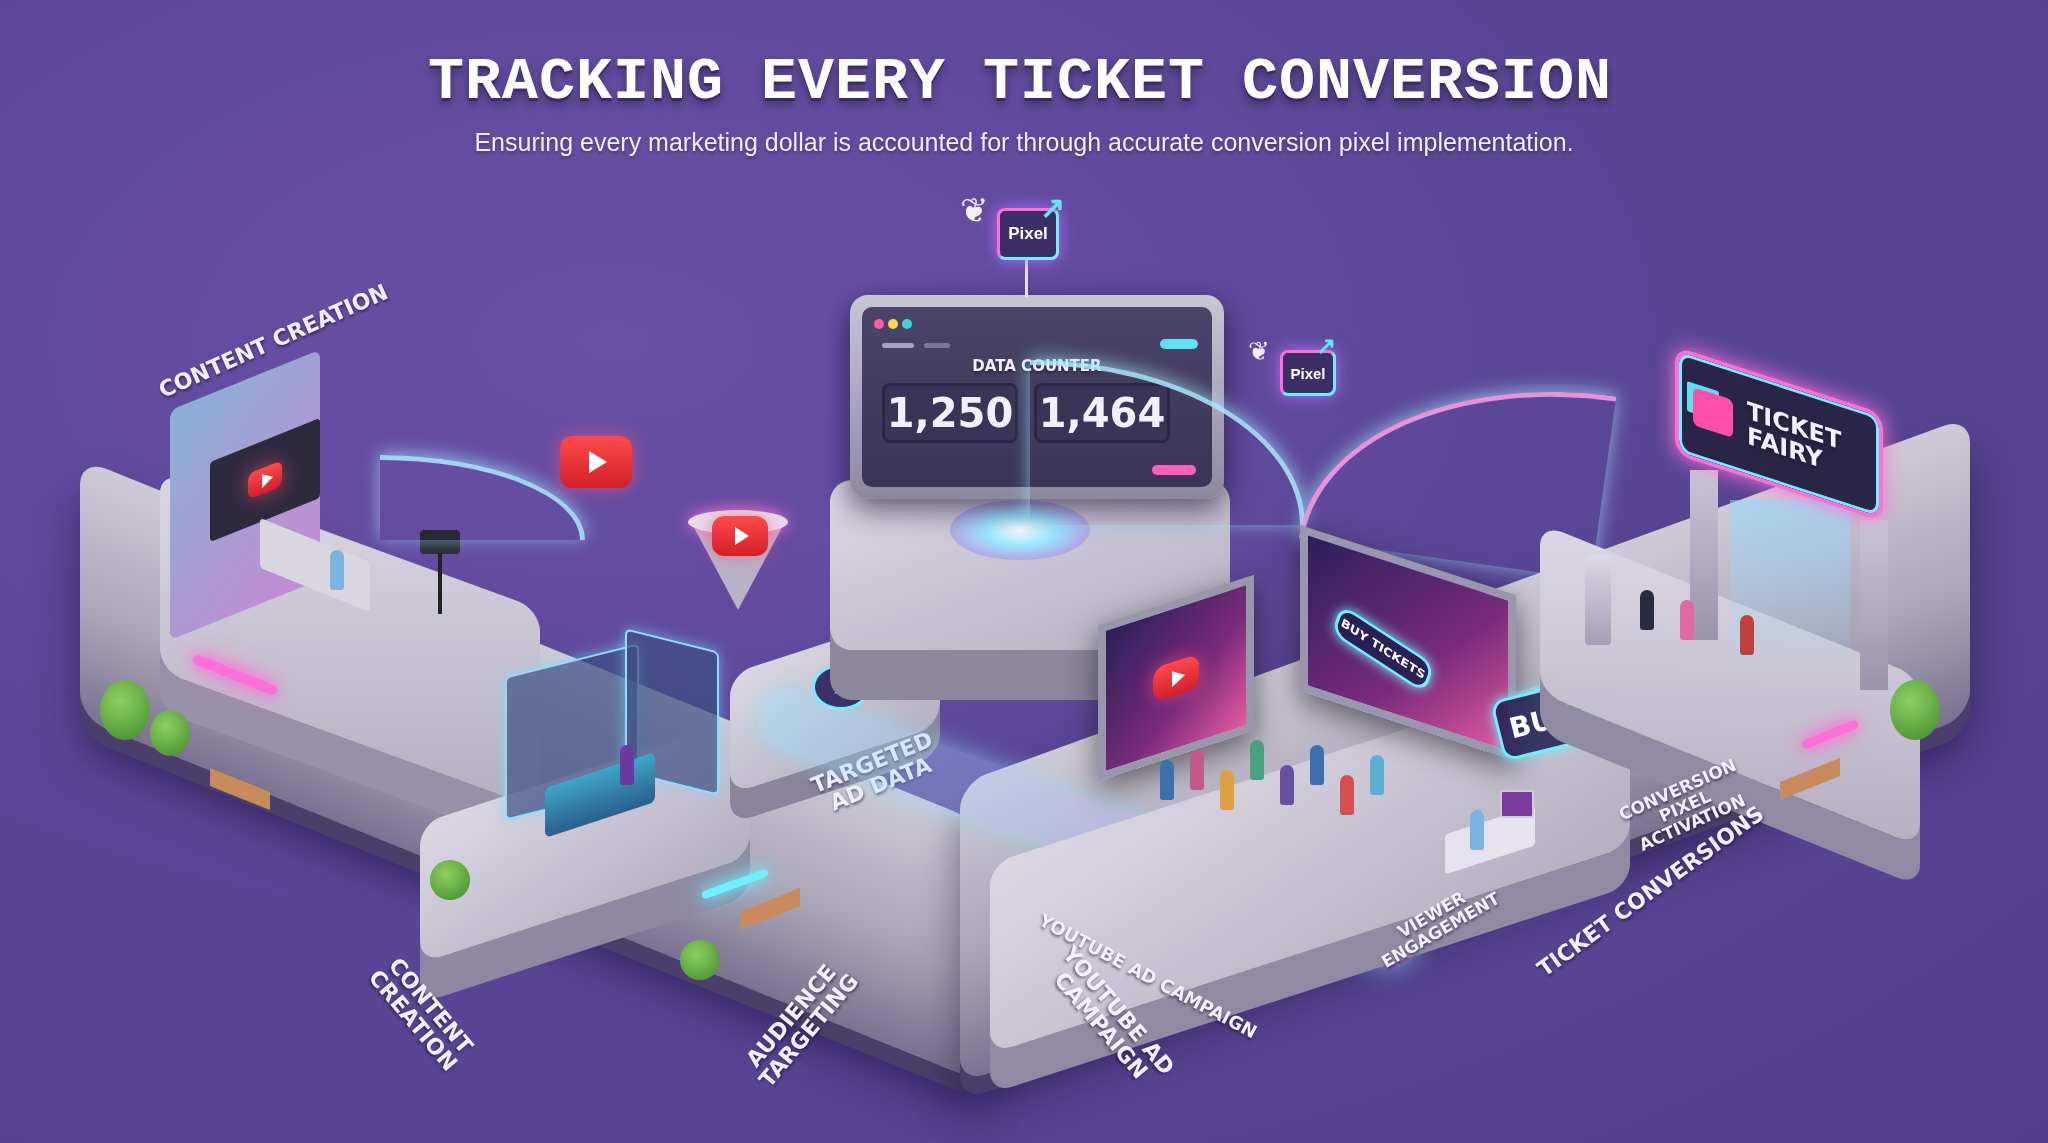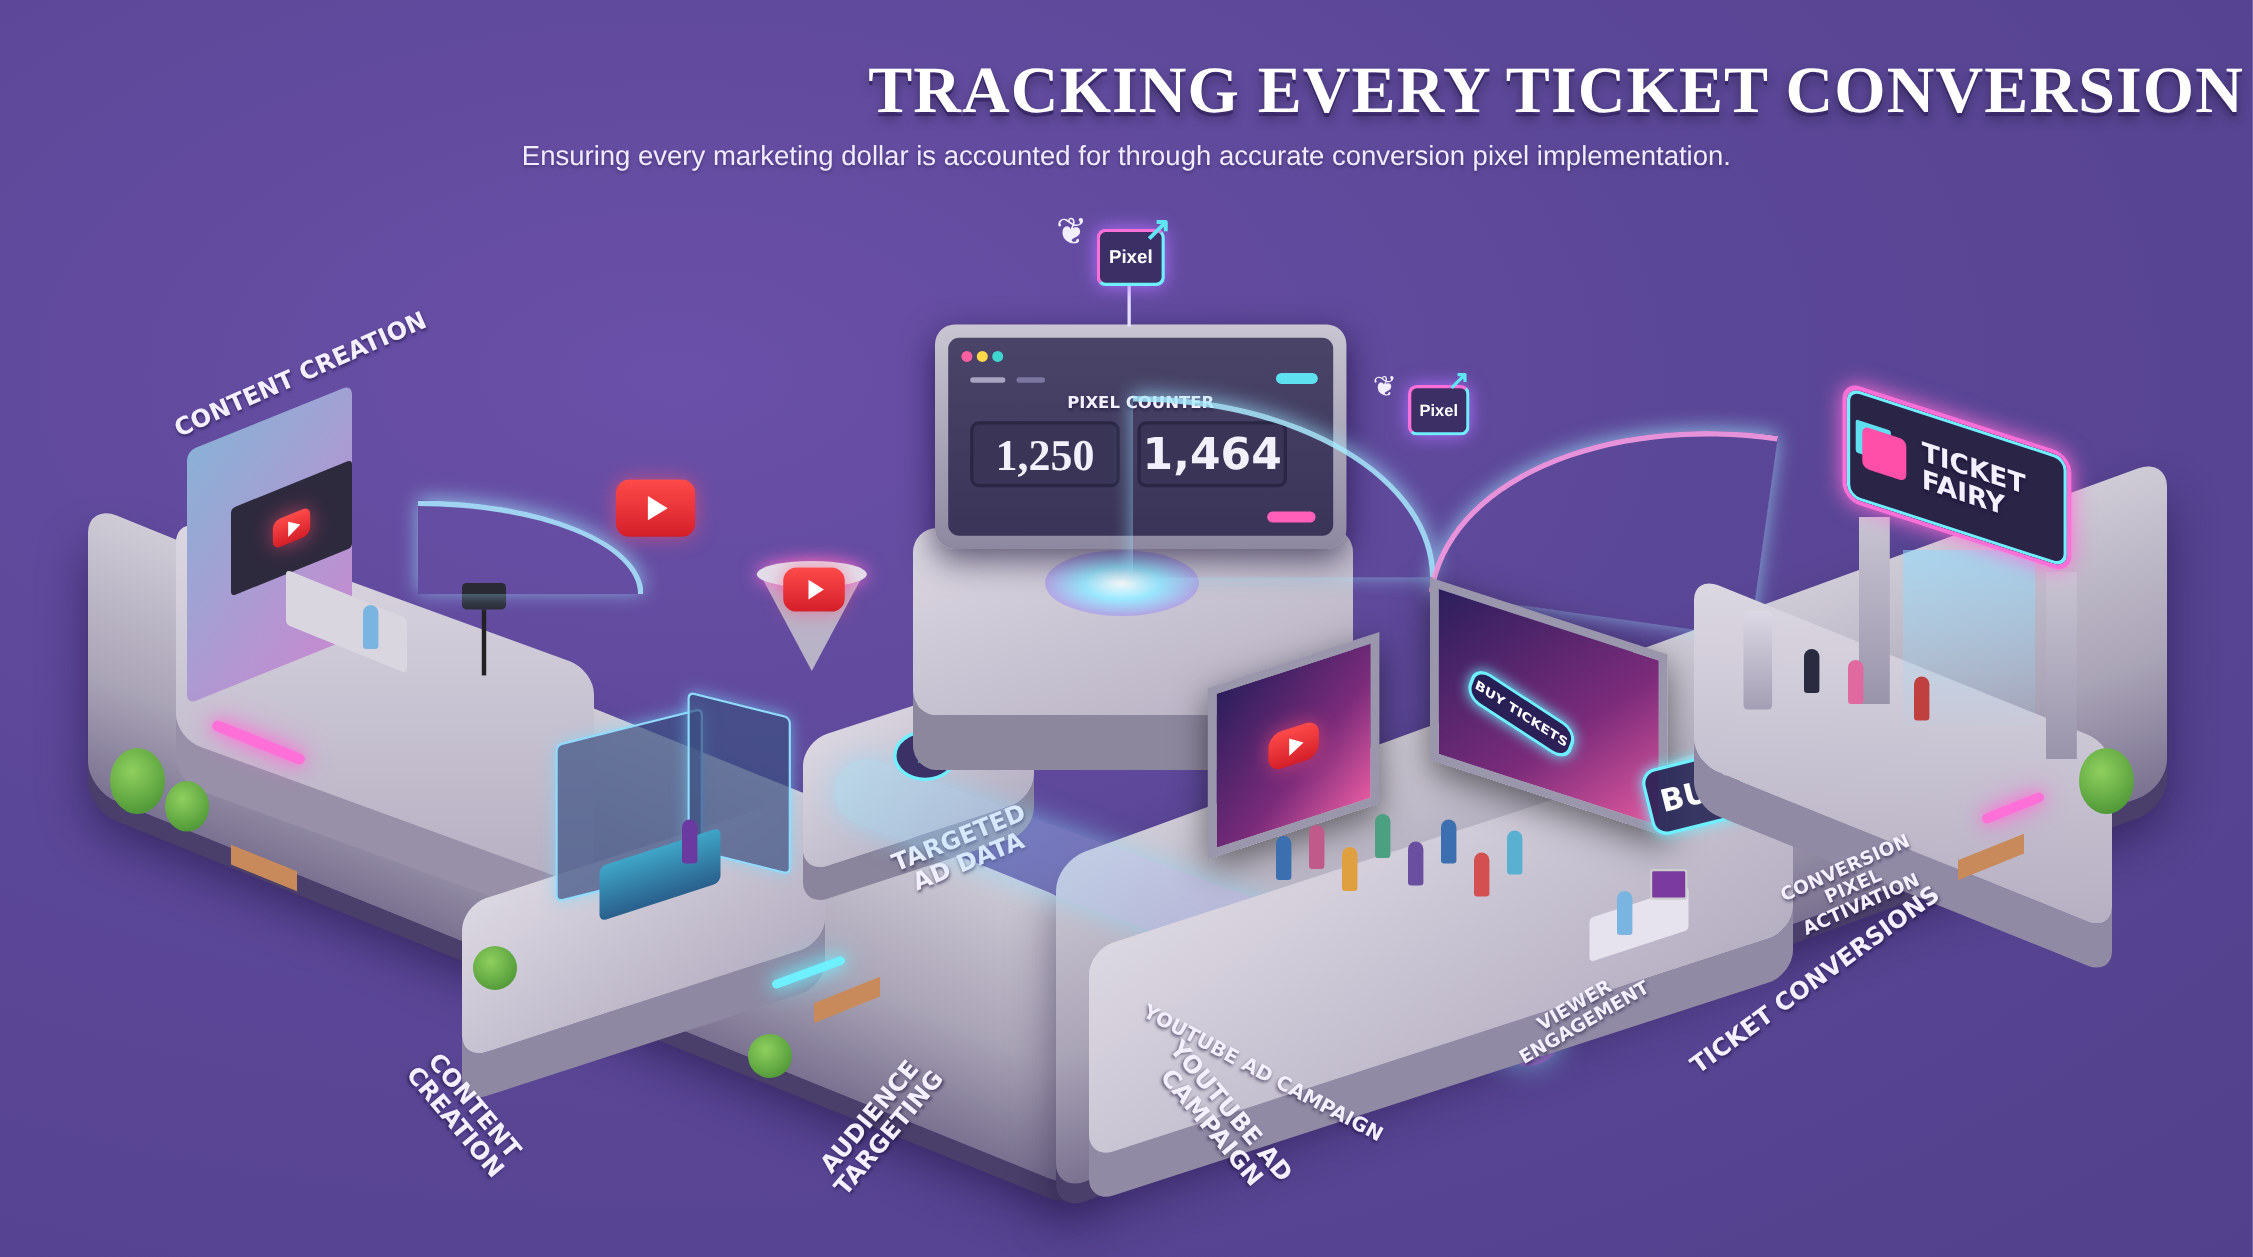--- a/index.html
+++ b/index.html
@@ -1,20 +1,20 @@
 <!DOCTYPE html>
 <html><head>
 <meta charset="utf-8">
 <style>
   html,body{margin:0;padding:0;}
   body{width:2048px;height:1143px;overflow:hidden;position:relative;
     background:radial-gradient(ellipse at 30% 30%,#6a50a8 0%,#5b4797 45%,#52408c 100%);
     font-family:"Liberation Sans",sans-serif;color:#fff;}
   .abs{position:absolute;}
-  .title{left:0;width:2040px;top:48px;text-align:right;font-family:Liberation Serif, serif;font-weight:bold;font-size:60px;letter-spacing:1px;
+  .title{left:0;width:2040px;top:48px;text-align:center;font-family:Liberation Mono, monospace;font-weight:bold;font-size:60px;letter-spacing:1px;
     text-shadow:0 3px 0 #3a2a6a,0 6px 10px rgba(0,0,0,.35);}
   .subtitle{left:0;width:2048px;top:128px;text-align:center;font-size:25px;color:#f1ecff;text-shadow:0 2px 3px rgba(0,0,0,.3);}
   .lbl{font-family:"DejaVu Sans",sans-serif;font-weight:bold;color:#f4f0ff;text-shadow:0 2px 3px rgba(20,10,50,.6);white-space:nowrap;line-height:1.05;text-align:center;}
   
   .plat{background:linear-gradient(180deg,#cfcbd6 0%,#a9a3b6 60%,#7a7290 100%);border-radius:26px;box-shadow:0 18px 0 #4a3f6a,0 30px 40px rgba(20,10,50,.5);}
   .top{background:linear-gradient(160deg,#dcd8e2,#b5afc2);border-radius:22px;}
   .neon-p{background:#ff6fd8;box-shadow:0 0 14px #ff6fd8,0 0 28px #ff6fd8;border-radius:6px;}
   .neon-c{background:#6ff0ff;box-shadow:0 0 14px #6ff0ff,0 0 28px #6ff0ff;border-radius:6px;}
   .yt{background:linear-gradient(#ff4a4a,#d41f2a);border-radius:12px;box-shadow:0 0 18px rgba(255,80,120,.6);display:flex;align-items:center;justify-content:center;}
   .yt .tri{width:0;height:0;border-top:11px solid transparent;border-bottom:11px solid transparent;border-left:18px solid #fff;margin-left:4px;}
@@ -88,22 +88,22 @@
 <div class="abs" style="left:950px;top:500px;width:140px;height:60px;border-radius:50%;background:radial-gradient(#ffffff,#9be9ff 35%,rgba(140,120,255,.4) 70%,transparent);"></div>
 
 <div class="abs monitor" style="left:850px;top:295px;width:350px;height:180px;">
   <div class="screen">
     <div class="dot" style="left:12px;background:#ff5f9e;"></div>
     <div class="dot" style="left:26px;background:#ffd84a;"></div>
     <div class="dot" style="left:40px;background:#3fd6d0;"></div>
     <div class="abs" style="left:20px;top:36px;width:32px;height:5px;background:#a8a4c0;border-radius:3px;"></div>
     <div class="abs" style="left:62px;top:36px;width:26px;height:5px;background:#7a76a0;border-radius:3px;"></div>
     <div class="abs" style="right:14px;top:32px;width:38px;height:10px;background:#5ee0f0;border-radius:5px;"></div>
-    <div class="abs lbl" style="left:0;width:100%;top:52px;font-size:15px;">PIXEL COUNTER</div>
-    <div class="abs digit-box" style="left:20px;top:76px;width:130px;height:54px;font-size:40px;font-family:Liberation Serif, serif;">1,250</div>
+    <div class="abs lbl" style="left:0;width:100%;top:52px;font-size:15px;">DATA COUNTER</div>
+    <div class="abs digit-box" style="left:20px;top:76px;width:130px;height:54px;font-size:40px;">1,250</div>
     <div class="abs digit-box" style="left:172px;top:76px;width:130px;height:54px;font-size:40px;">1,464</div>
     <div class="abs" style="right:16px;bottom:12px;width:44px;height:10px;background:#ff5fb8;border-radius:5px;"></div>
   </div>
 </div>
 
 <div class="abs" style="left:1025px;top:255px;width:3px;height:42px;background:#e6e0ff;"></div>
 <div class="abs wing" style="left:960px;top:190px;font-size:34px;">❦</div>
 <div class="abs pixel-badge" style="left:997px;top:208px;width:56px;height:46px;font-size:17px;">Pixel</div>
 <div class="abs arrow-ur" style="left:1040px;top:190px;font-size:30px;">↗</div>
 

